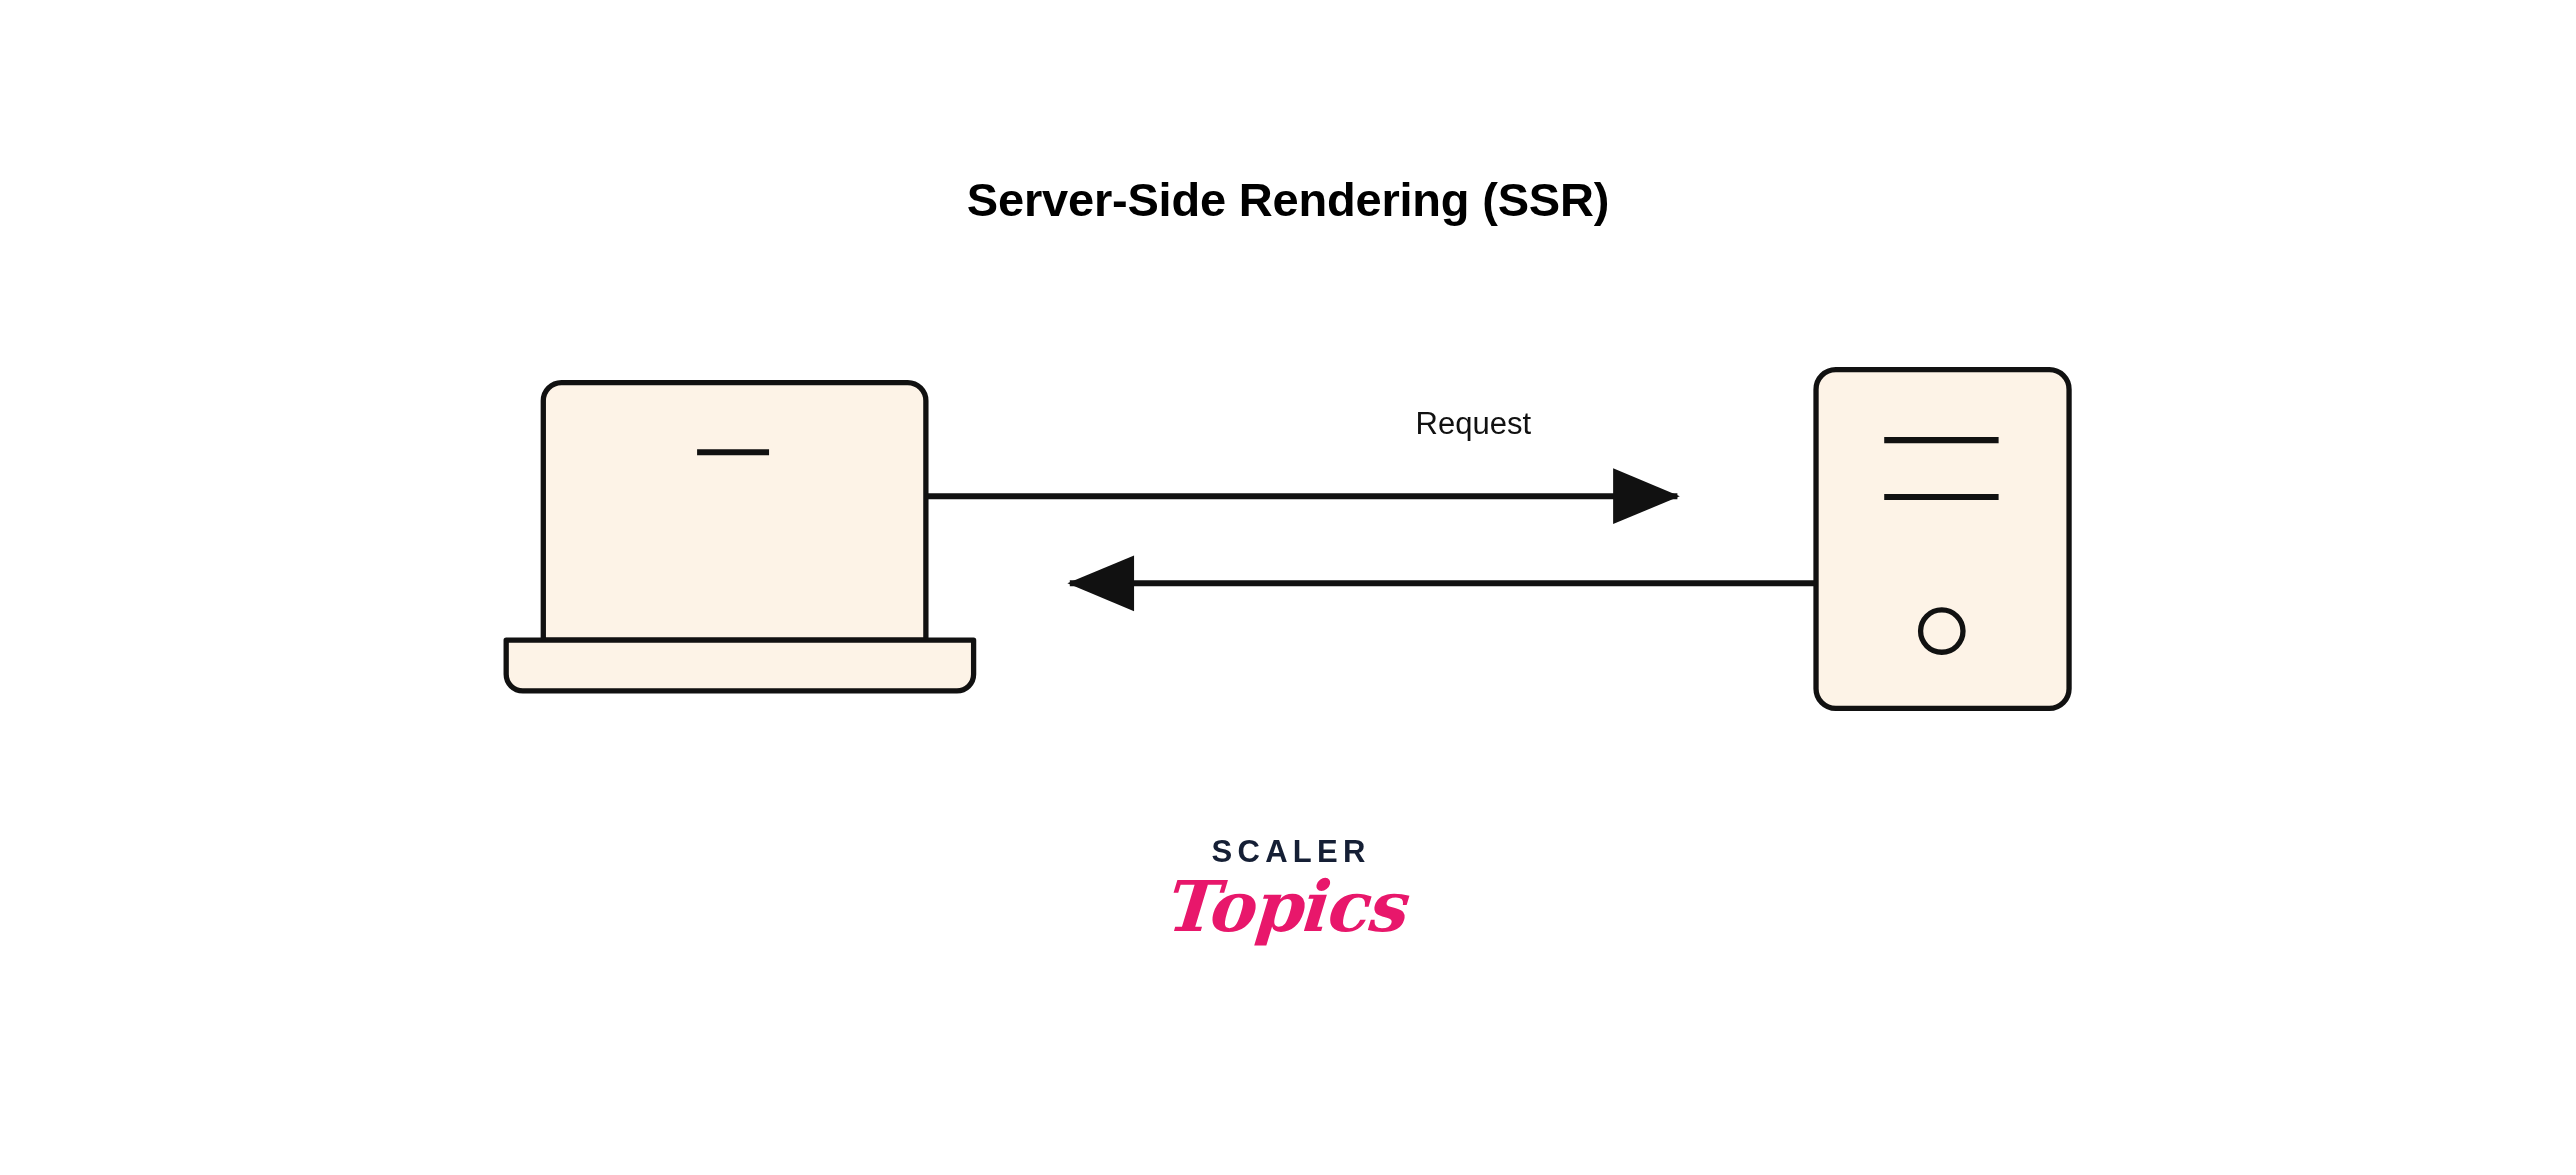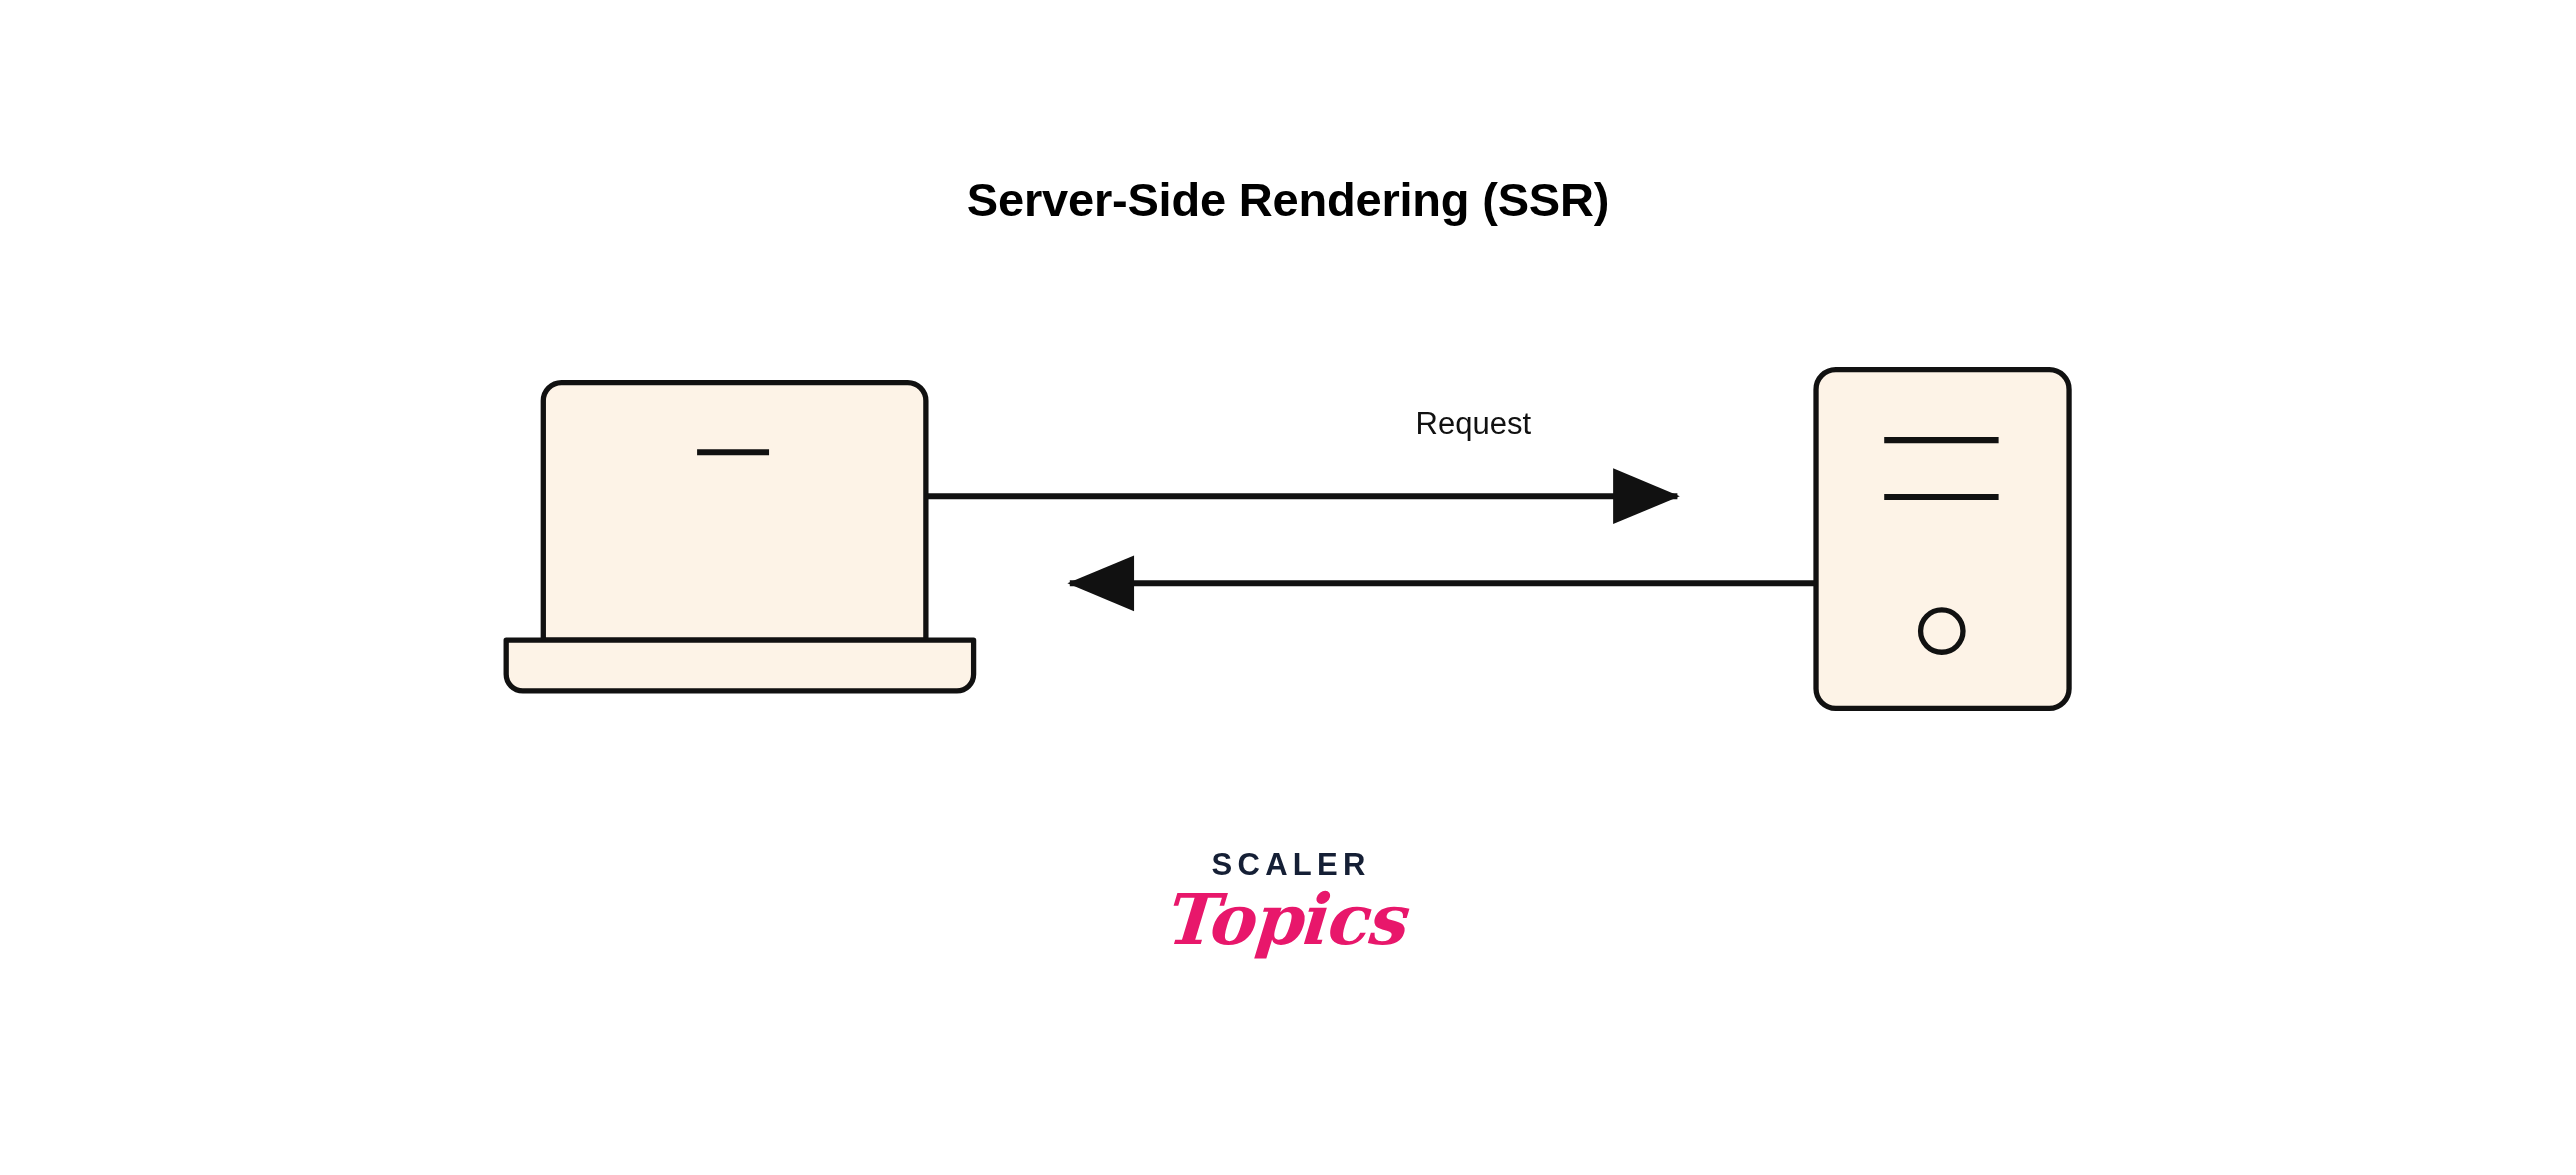--- a/index.html
+++ b/index.html
@@ -73,21 +73,20 @@
   }
   #logo-scaler {
     display: block;
     font-family: "Liberation Sans", "DejaVu Sans", sans-serif;
     font-size: 31px;
     font-weight: 700;
     letter-spacing: 5.3px;
     color: #151f35;
     text-indent: 5.3px;
     line-height: 1;
-    margin-top: 13px;
   }
   #logo-topics {
     display: block;
     margin-top: 1.5px;
     font-family: "DejaVu Serif", "Liberation Serif", serif;
     font-style: italic;
     font-weight: 700;
     font-size: 70px;
     color: #e8176b;
     line-height: 1.08;

